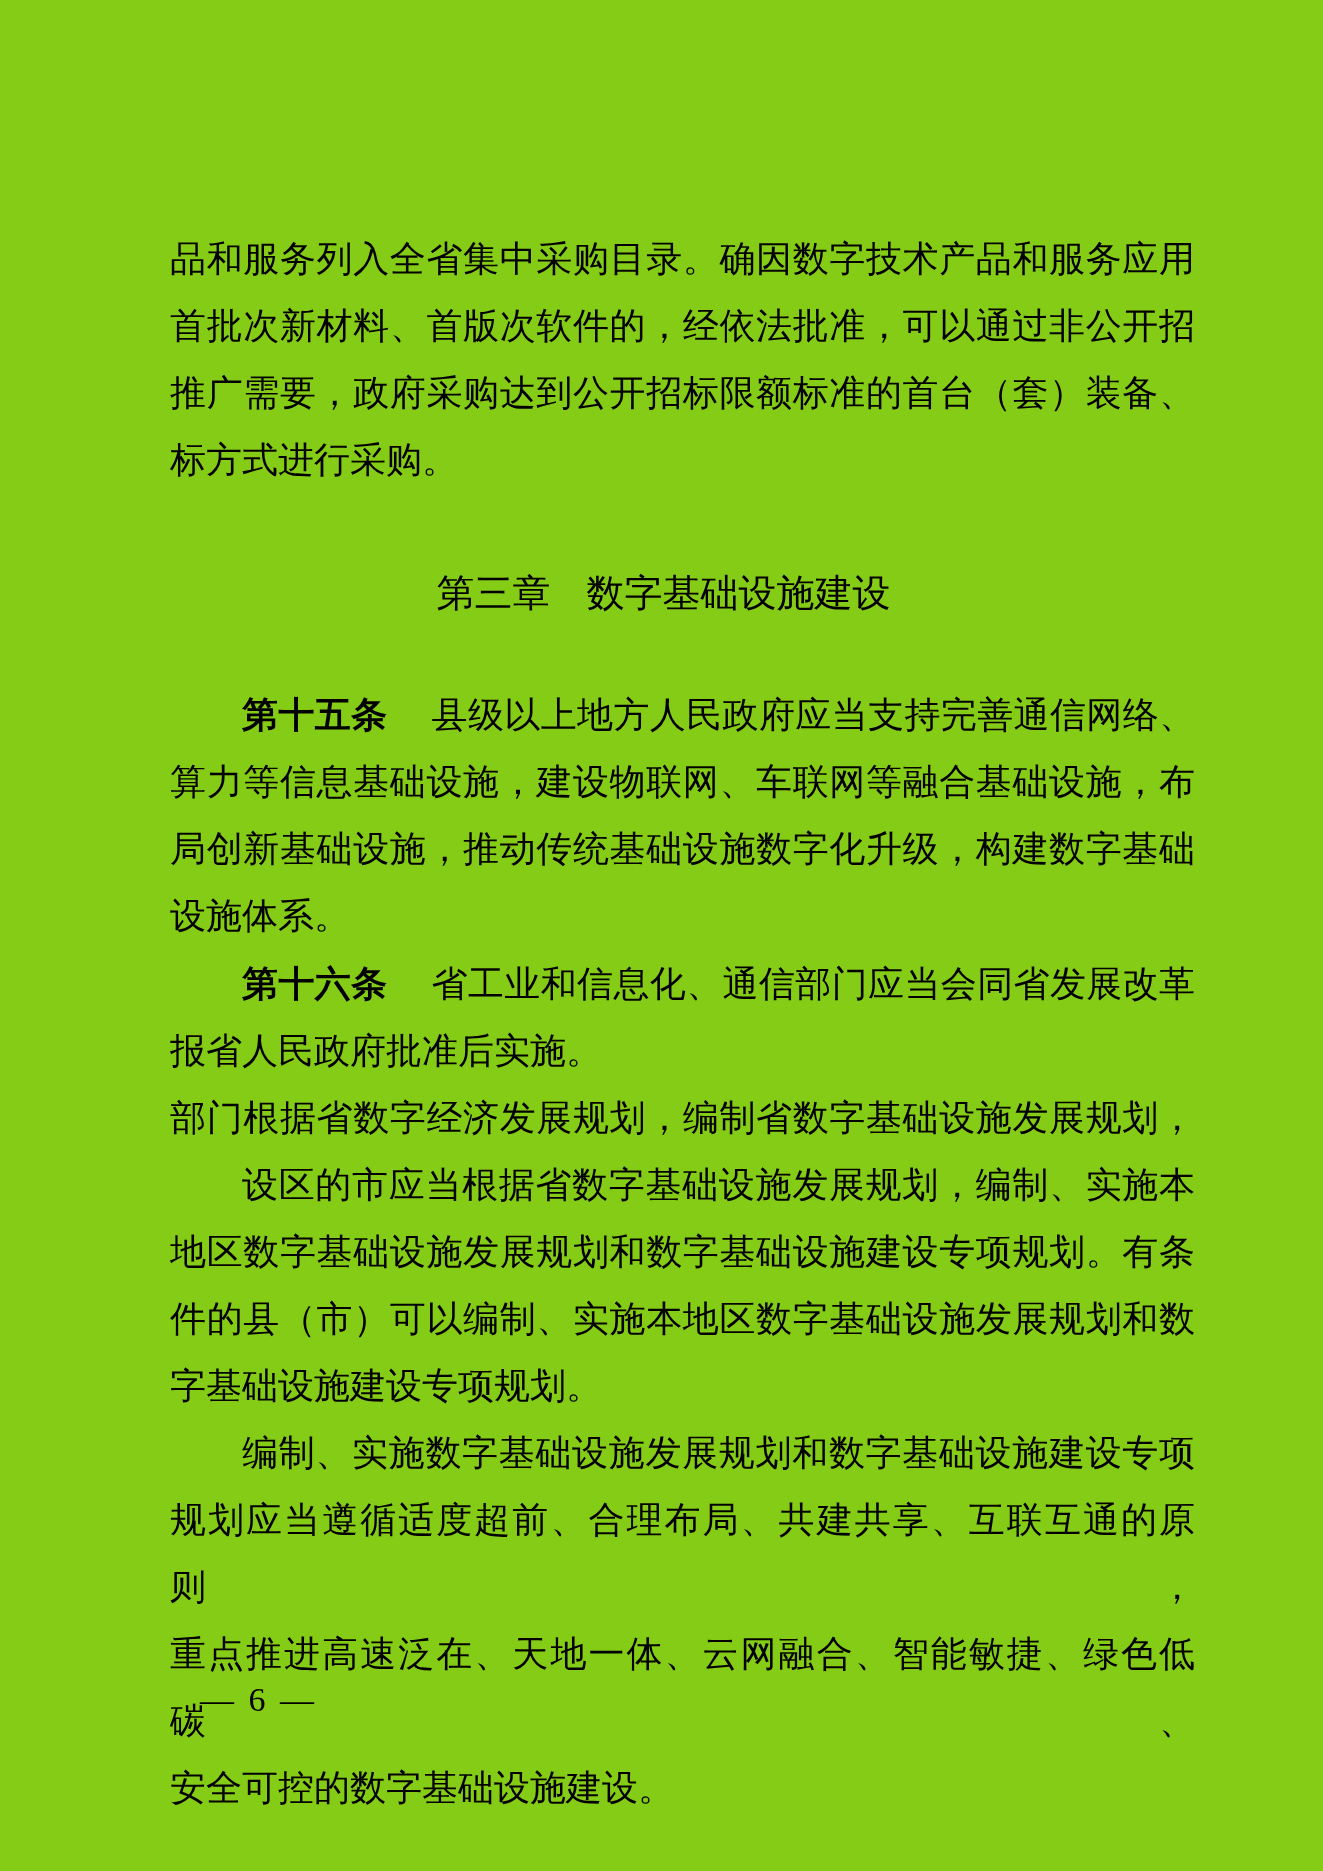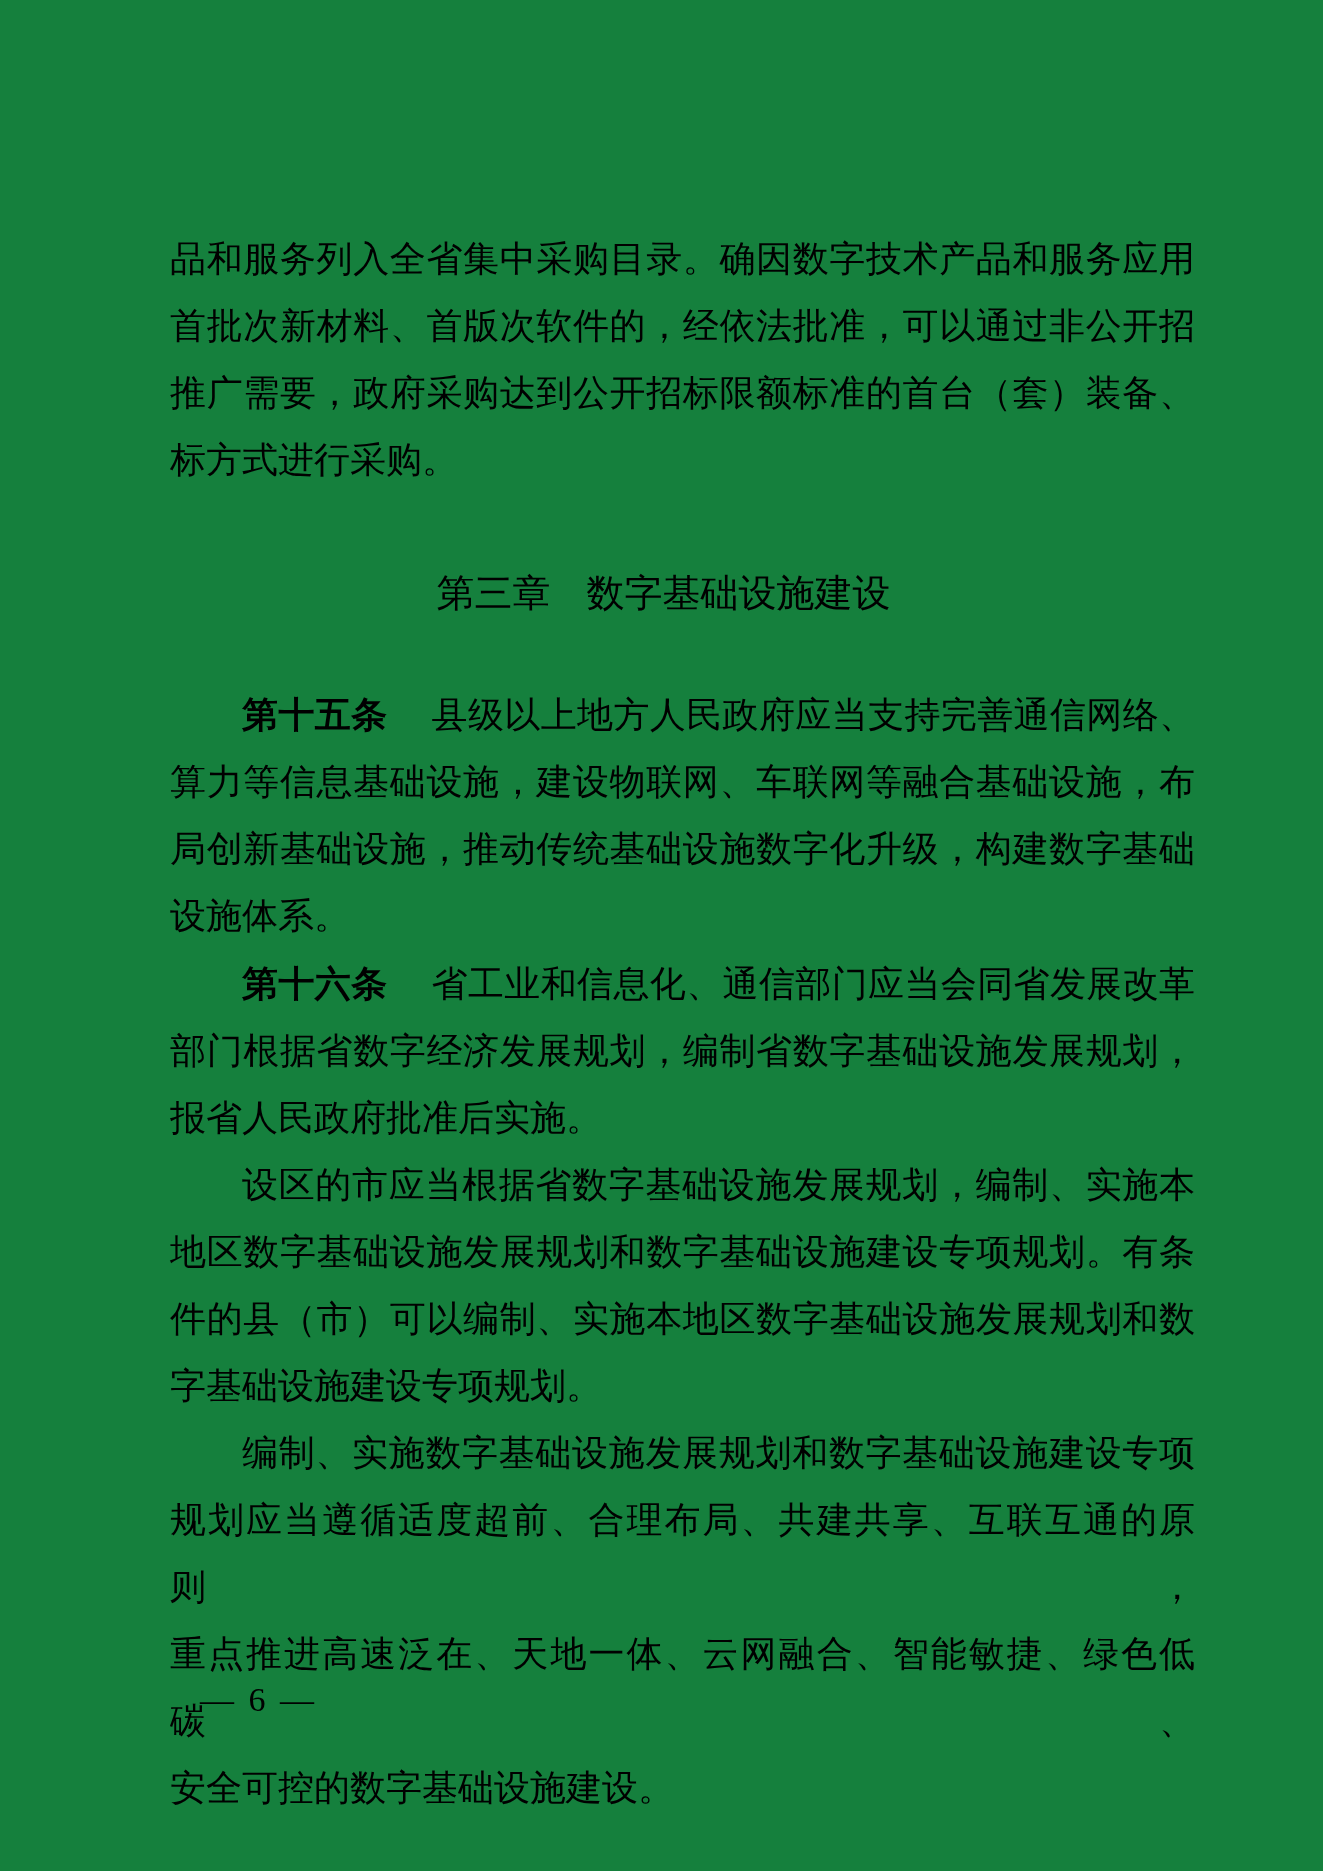--- a/index.html
+++ b/index.html
@@ -4,21 +4,21 @@
 <style>
   html, body {
     margin: 0;
     padding: 0;
     background: #ffffff;
   }
   .page {
     position: relative;
     width: 1323px;
     height: 1871px;
-    background: #15803d;
+    background: #84cc16;
     color: #000000;
     font-family: "Liberation Serif", serif;
     overflow: hidden;
   }
   .content {
     position: absolute;
     left: 170px;
     top: 226px;
     width: 1025px;
     font-size: 36px;
@@ -89,22 +89,22 @@
       </div>
       <div class="line full">算力等信息基础设施，建设物联网、车联网等融合基础设施，布</div>
       <div class="line full">局创新基础设施，推动传统基础设施数字化升级，构建数字基础</div>
       <div class="line short">设施体系。</div>
     </div>
 
     <div>
       <div class="line full indent">
         <span class="article-label">第十六条</span><span>省工业和信息化、通信部门应当会同省发展改革</span>
       </div>
+      <div class="line short">报省人民政府批准后实施。</div>
       <div class="line full">部门根据省数字经济发展规划，编制省数字基础设施发展规划，</div>
-      <div class="line short">报省人民政府批准后实施。</div>
     </div>
 
     <div>
       <div class="line full indent">设区的市应当根据省数字基础设施发展规划，编制、实施本</div>
       <div class="line full">地区数字基础设施发展规划和数字基础设施建设专项规划。有条</div>
       <div class="line full">件的县（市）可以编制、实施本地区数字基础设施发展规划和数</div>
       <div class="line short">字基础设施建设专项规划。</div>
     </div>
 
     <div>

